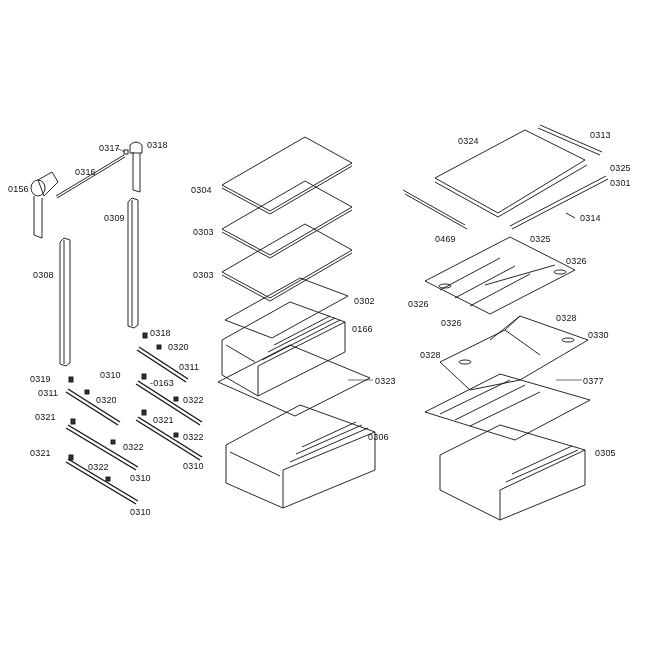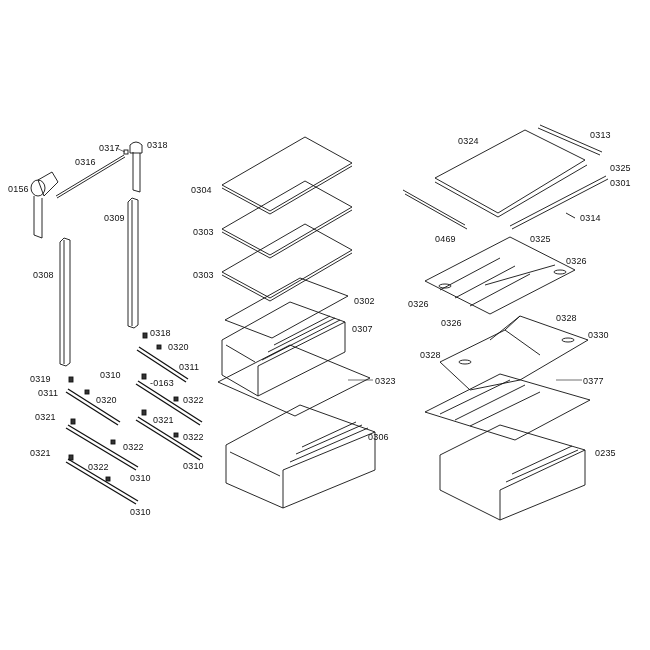--- a/index.html
+++ b/index.html
@@ -120,21 +120,21 @@
       <path d="M506 482 L578 450 M512 474 L572 446"></path>
     </g>
     <g stroke-width="0.6">
       <line x1="116" y1="148" x2="125" y2="152"></line>
       <line x1="556" y1="380" x2="582" y2="380"></line>
       <line x1="348" y1="380" x2="373" y2="380"></line>
     </g>
   </svg>
 
   <span class="lbl" style="left:8px;top:184px">0156</span>
-  <span class="lbl" style="left:75px;top:157px">0316</span>
+  <span class="lbl" style="left:75px;top:167px">0316</span>
   <span class="lbl" style="left:99px;top:143px">0317</span>
   <span class="lbl" style="left:147px;top:140px">0318</span>
   <span class="lbl" style="left:104px;top:213px">0309</span>
   <span class="lbl" style="left:33px;top:270px">0308</span>
   <span class="lbl" style="left:150px;top:328px">0318</span>
   <span class="lbl" style="left:168px;top:342px">0320</span>
   <span class="lbl" style="left:179px;top:362px">0311</span>
   <span class="lbl" style="left:100px;top:370px">0310</span>
   <span class="lbl" style="left:150px;top:378px">-0163</span>
   <span class="lbl" style="left:30px;top:374px">0319</span>
@@ -147,31 +147,31 @@
   <span class="lbl" style="left:183px;top:432px">0322</span>
   <span class="lbl" style="left:30px;top:448px">0321</span>
   <span class="lbl" style="left:88px;top:462px">0322</span>
   <span class="lbl" style="left:130px;top:473px">0310</span>
   <span class="lbl" style="left:183px;top:461px">0310</span>
   <span class="lbl" style="left:130px;top:507px">0310</span>
   <span class="lbl" style="left:191px;top:185px">0304</span>
   <span class="lbl" style="left:193px;top:227px">0303</span>
   <span class="lbl" style="left:193px;top:270px">0303</span>
   <span class="lbl" style="left:354px;top:296px">0302</span>
-  <span class="lbl" style="left:352px;top:324px">0307</span>
+  <span class="lbl" style="left:352px;top:324px">0166</span>
   <span class="lbl" style="left:375px;top:376px">0323</span>
   <span class="lbl" style="left:368px;top:432px">0306</span>
   <span class="lbl" style="left:458px;top:136px">0324</span>
   <span class="lbl" style="left:590px;top:130px">0313</span>
   <span class="lbl" style="left:610px;top:163px">0325</span>
   <span class="lbl" style="left:610px;top:178px">0301</span>
   <span class="lbl" style="left:580px;top:213px">0314</span>
   <span class="lbl" style="left:435px;top:234px">0469</span>
   <span class="lbl" style="left:530px;top:234px">0325</span>
   <span class="lbl" style="left:566px;top:256px">0326</span>
   <span class="lbl" style="left:408px;top:299px">0326</span>
   <span class="lbl" style="left:441px;top:318px">0326</span>
   <span class="lbl" style="left:556px;top:313px">0328</span>
   <span class="lbl" style="left:588px;top:330px">0330</span>
   <span class="lbl" style="left:420px;top:350px">0328</span>
   <span class="lbl" style="left:583px;top:376px">0377</span>
-  <span class="lbl" style="left:595px;top:448px">0235</span>
+  <span class="lbl" style="left:595px;top:448px">0305</span>
 </div>
 
 </body></html>

